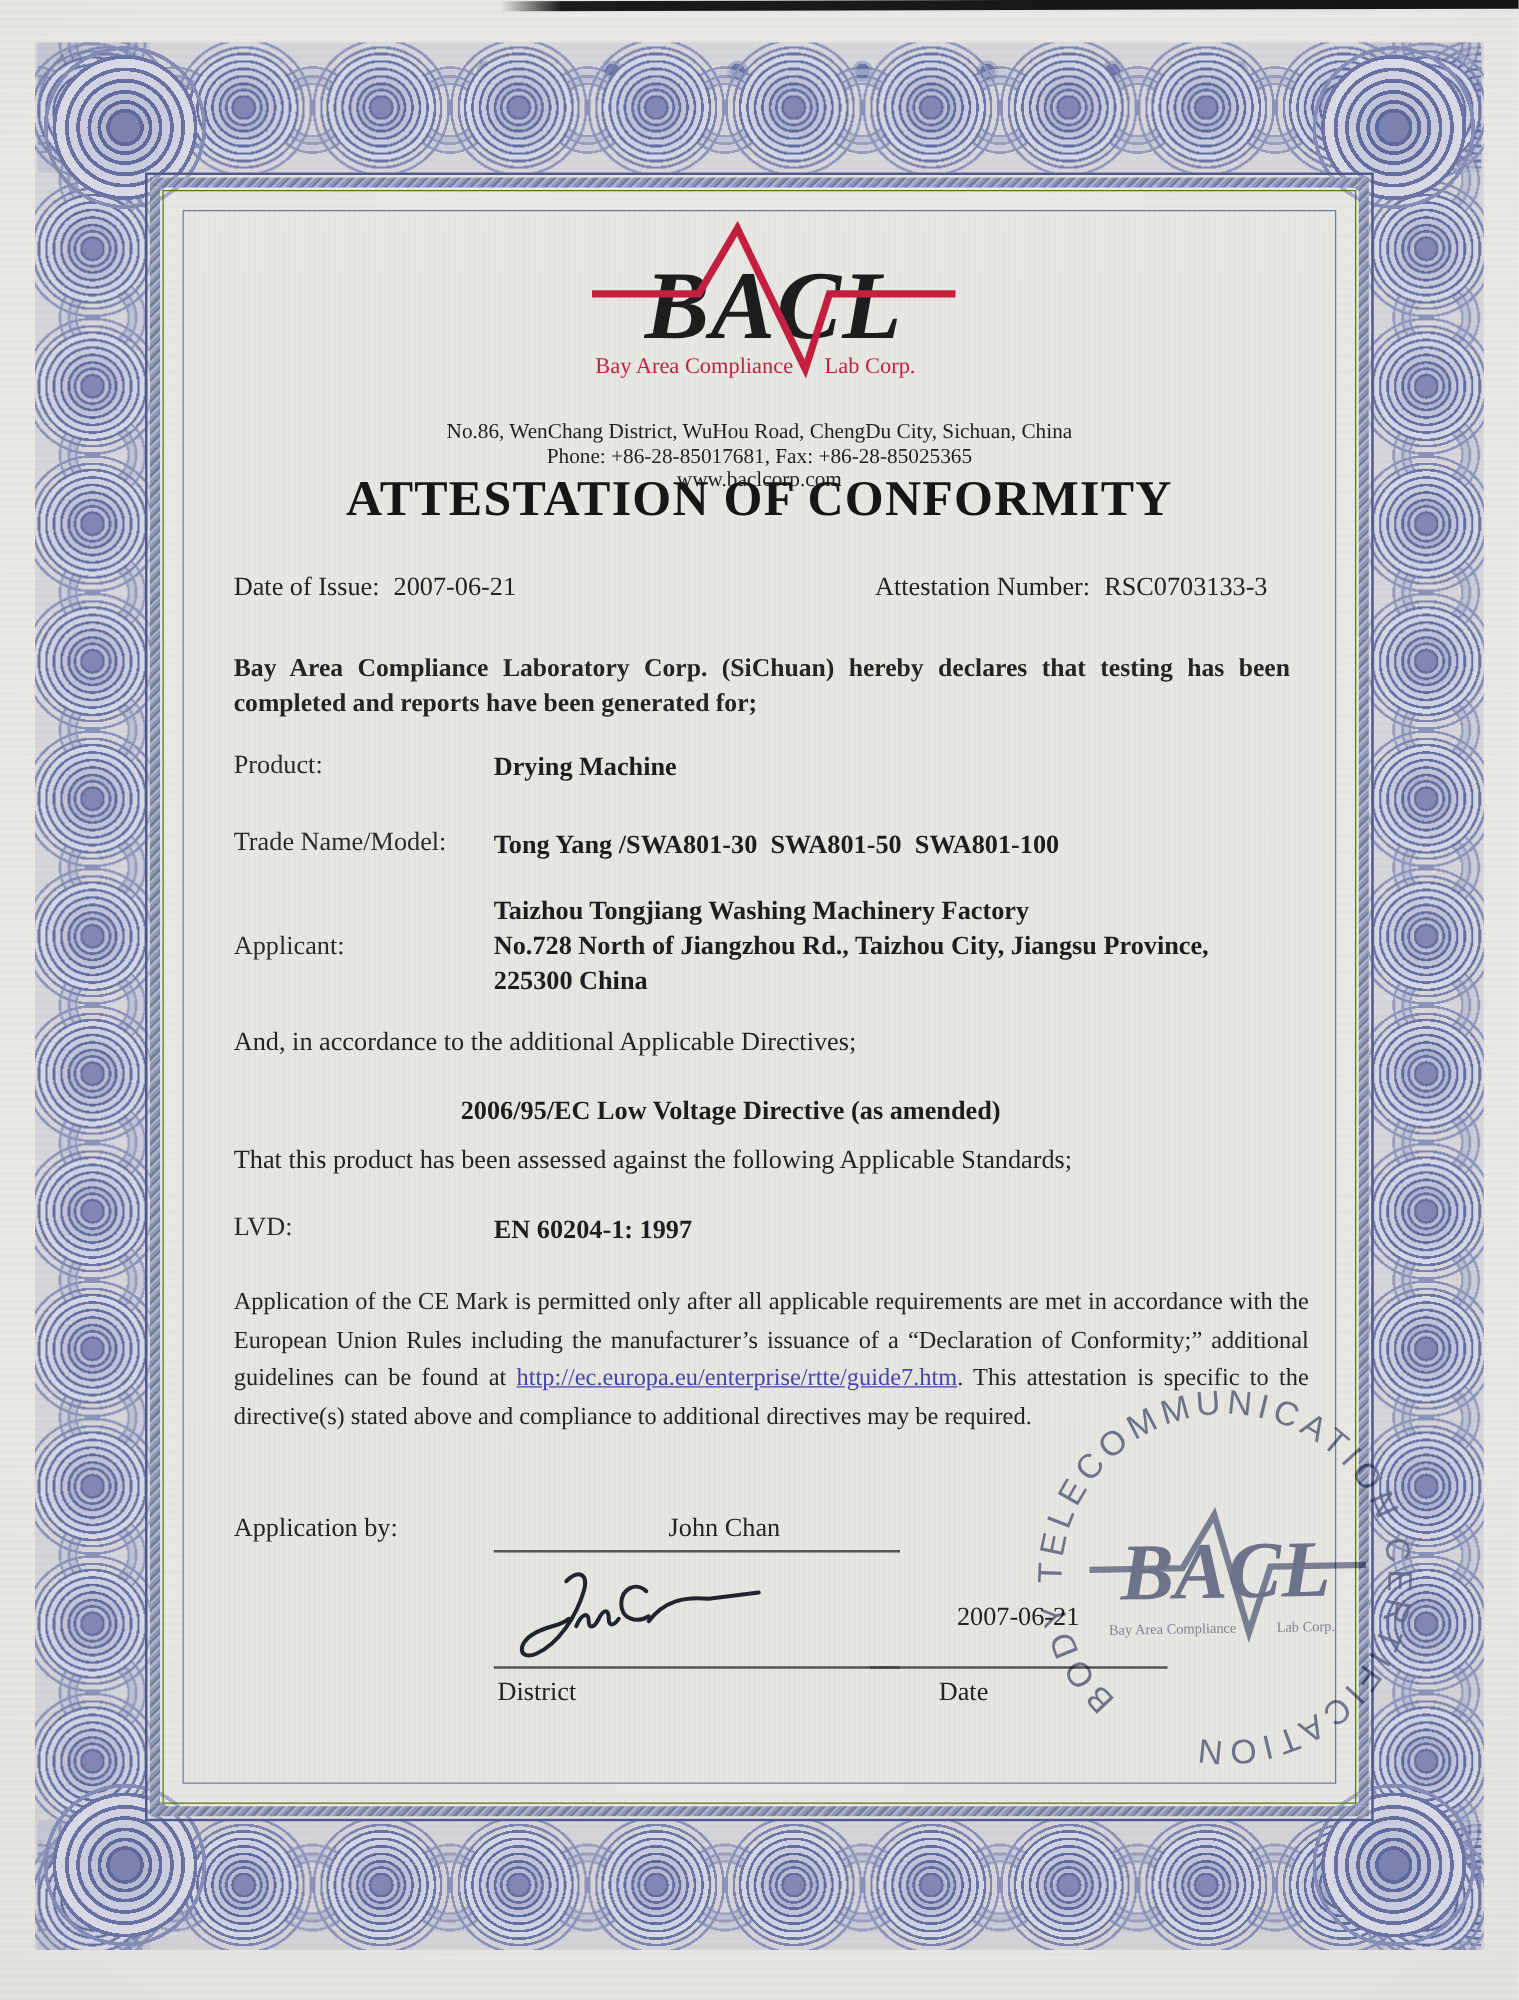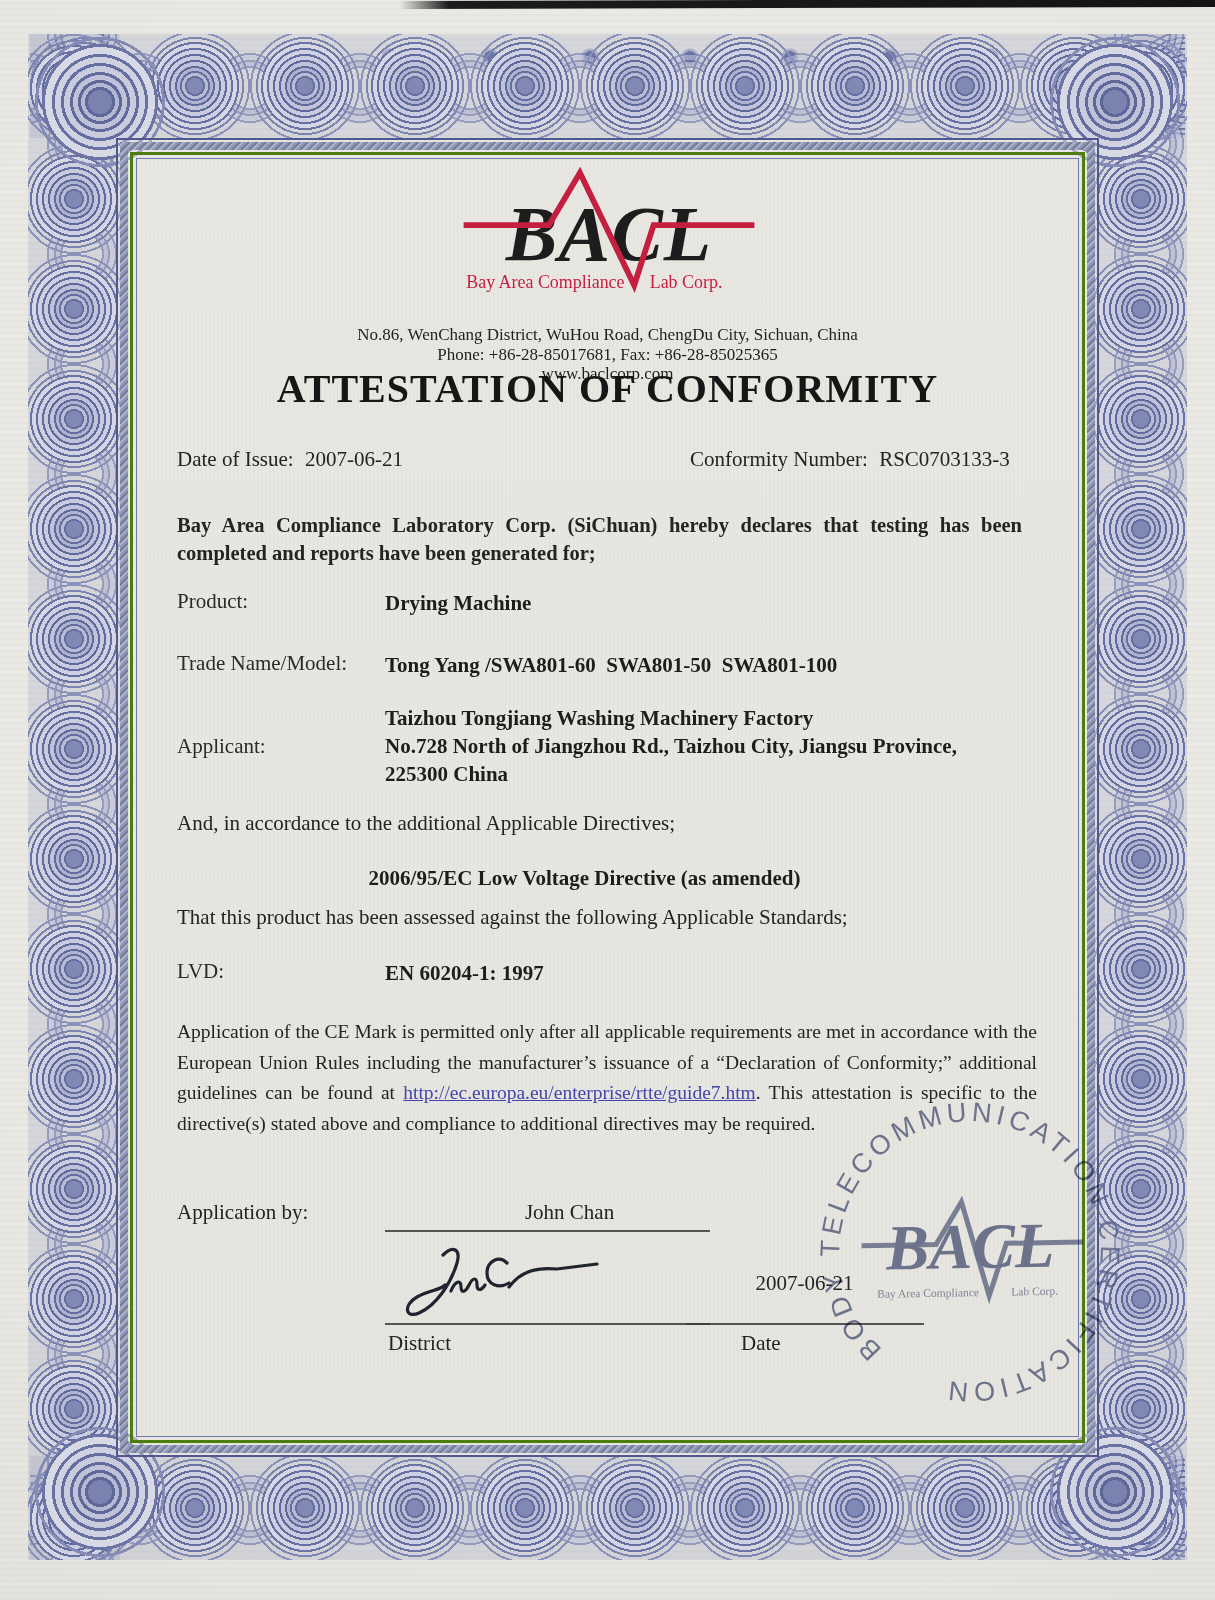--- a/index.html
+++ b/index.html
@@ -40,21 +40,21 @@
     background:radial-gradient(circle at 50% 50%, #6b74a6 0 6px, rgba(107,116,166,.4) 6px 8px, transparent 9px);
     background-size:100px 18px;}
   .corner{position:absolute;width:156px;height:156px;z-index:2;
     background:radial-gradient(circle at 50% 50%, #7a83b0 0 12px, #5f689b 12px 15px, #b4b8d1 15px 19px, #5f689b 19px 22px, #c0c3d8 22px 27px, #626b9e 27px 30px, #c9ccdd 30px 36px, #656ea0 36px 39px, #d0d2e1 39px 45px, #6871a2 45px 48px, #d7d9e5 48px 55px, #6b74a5 55px 58px, transparent 58px 62px, #848cb6 62px 65px, transparent 65px);}
   .corner-tl{left:22px;top:24px;} .corner-tr{right:22px;top:24px;}
   .corner-bl{left:22px;bottom:30px;} .corner-br{right:22px;bottom:30px;}
 
   
   .frame1{position:absolute;left:116px;top:138px;right:116px;bottom:143px;border:2px solid #4f588f;padding:2px;z-index:3;background:rgba(231,230,226,.35);}
   .frame2{height:100%;box-sizing:border-box;border:8px solid #8b93bb;border-image:repeating-linear-gradient(135deg,#778090 0 2px,#aab0cc 2px 4px,#8d95bd 4px 6px) 8;padding:2px;}
-  .frame3{height:100%;box-sizing:border-box;border:3px solid #4d7c0f;padding:3px;}
+  .frame3{height:100%;box-sizing:border-box;border:1px solid #4d7c0f;padding:15px;}
   .frame4{height:100%;box-sizing:border-box;border:1px solid #707aa9;position:relative;
     background:
       repeating-linear-gradient(90deg, rgba(110,112,122,0.05) 0 1px, transparent 1px 4px),
       linear-gradient(#e8e7e2,#e6e5e0);}
   .content{position:absolute;inset:0;}
 
   
   .abs{position:absolute;}
   .logo-svg{left:322px;top:8px;width:300px;height:126px;}
   .address{left:0;right:0;top:131px;text-align:center;font-weight:normal;font-size:17px;line-height:18.5px;color:#1f1f1f;margin-top:36px;}
@@ -121,34 +121,34 @@
       <div>Phone: +86-28-85017681, Fax: +86-28-85025365</div>
       <div>www.baclcorp.com</div>
     </div>
 
     <div class="abs title">ATTESTATION OF CONFORMITY</div>
 
     <div class="abs meta-row">
       <span>Date of Issue:</span><span class="gap6"></span>
       <span>2007-06-21</span>
       <span class="meta-right">
-        <span>Conformity Number:</span><span class="gap6"></span>
+        <span>Attestation Number:</span><span class="gap6"></span>
         <span>RSC0703133-3</span>
       </span>
     </div>
 
     <div class="abs para declaration">Bay Area Compliance Laboratory Corp. (SiChuan) hereby declares that testing has been completed and reports have been generated for;</div>
 
     <div class="abs fieldrow row-product">
       <div class="flabel">Product:</div>
       <div class="fvalue">Drying Machine</div>
     </div>
     <div class="abs fieldrow row-trade">
       <div class="flabel">Trade Name/Model:</div>
-      <div class="fvalue">Tong Yang /SWA801-60  SWA801-50  SWA801-100</div>
+      <div class="fvalue">Tong Yang /SWA801-30  SWA801-50  SWA801-100</div>
     </div>
     <div class="abs fieldrow row-applicant">
       <div class="flabel">Applicant:</div>
       <div class="fvalue" style="white-space:pre-line">Taizhou Tongjiang Washing Machinery Factory
 No.728 North of Jiangzhou Rd., Taizhou City, Jiangsu Province,
 225300 China</div>
     </div>
 
     <div class="abs directives-intro">And, in accordance to the additional Applicable Directives;</div>
     <div class="abs directive">2006/95/EC Low Voltage Directive (as amended)</div>

